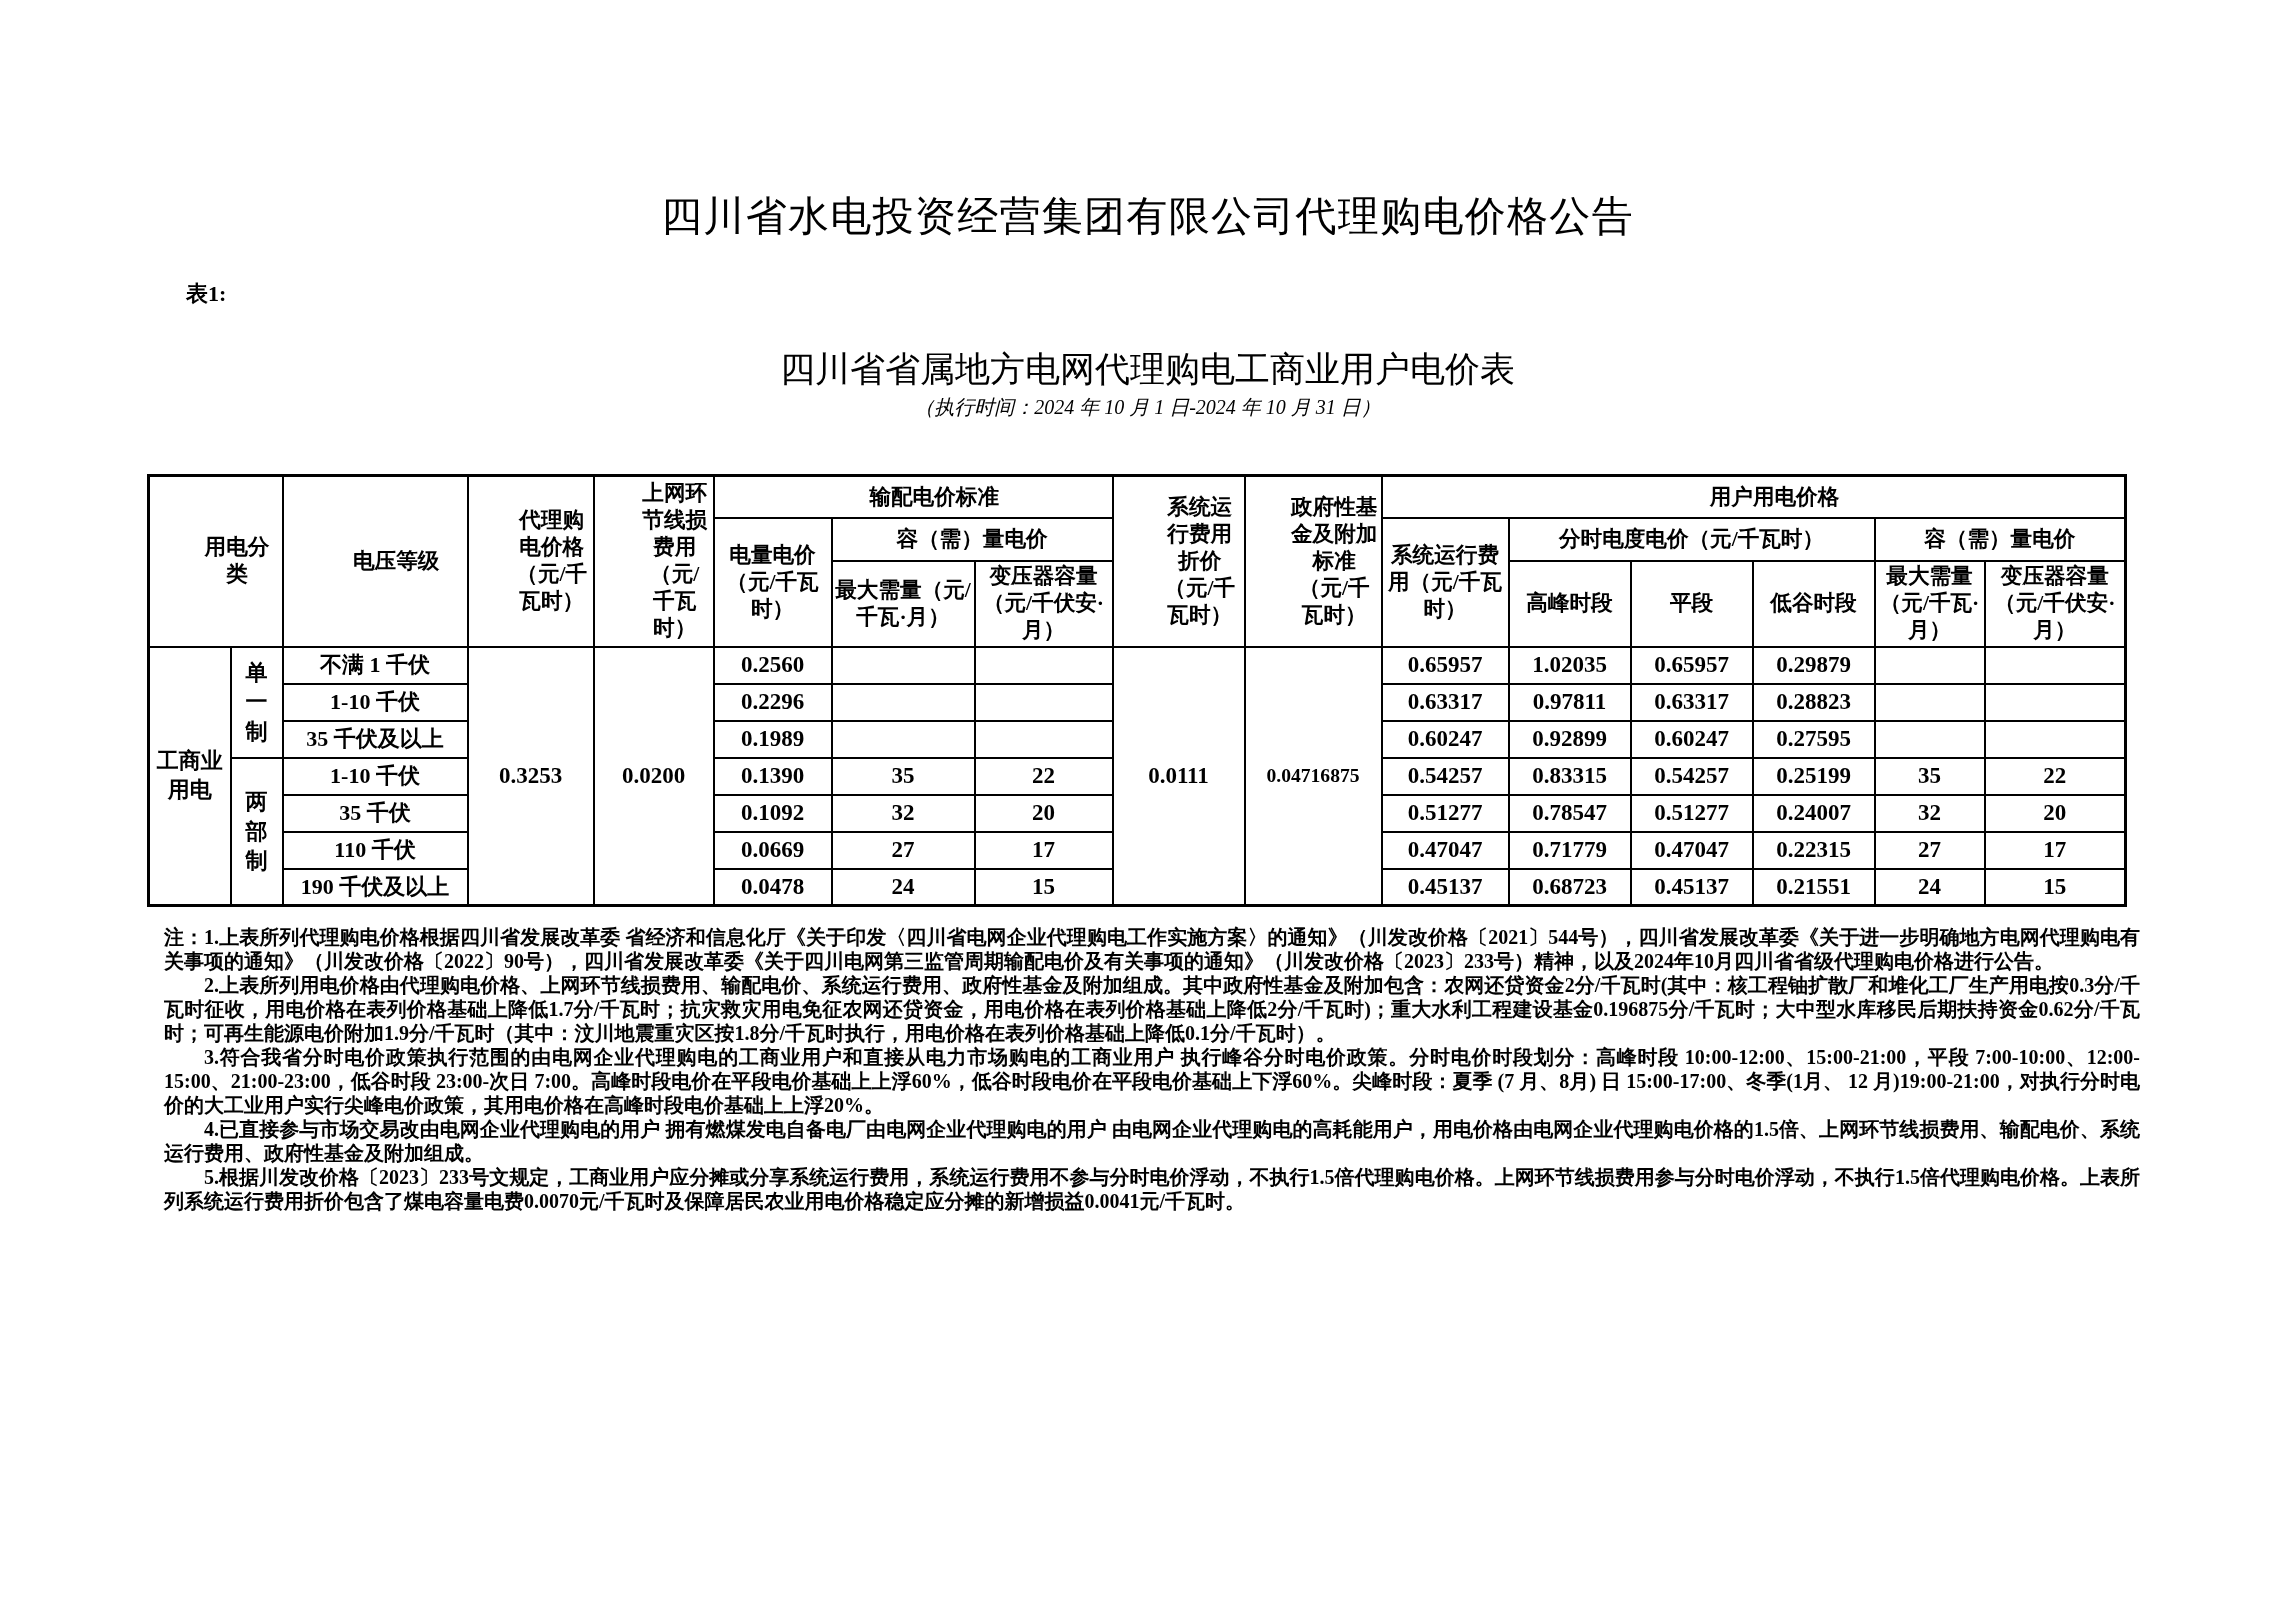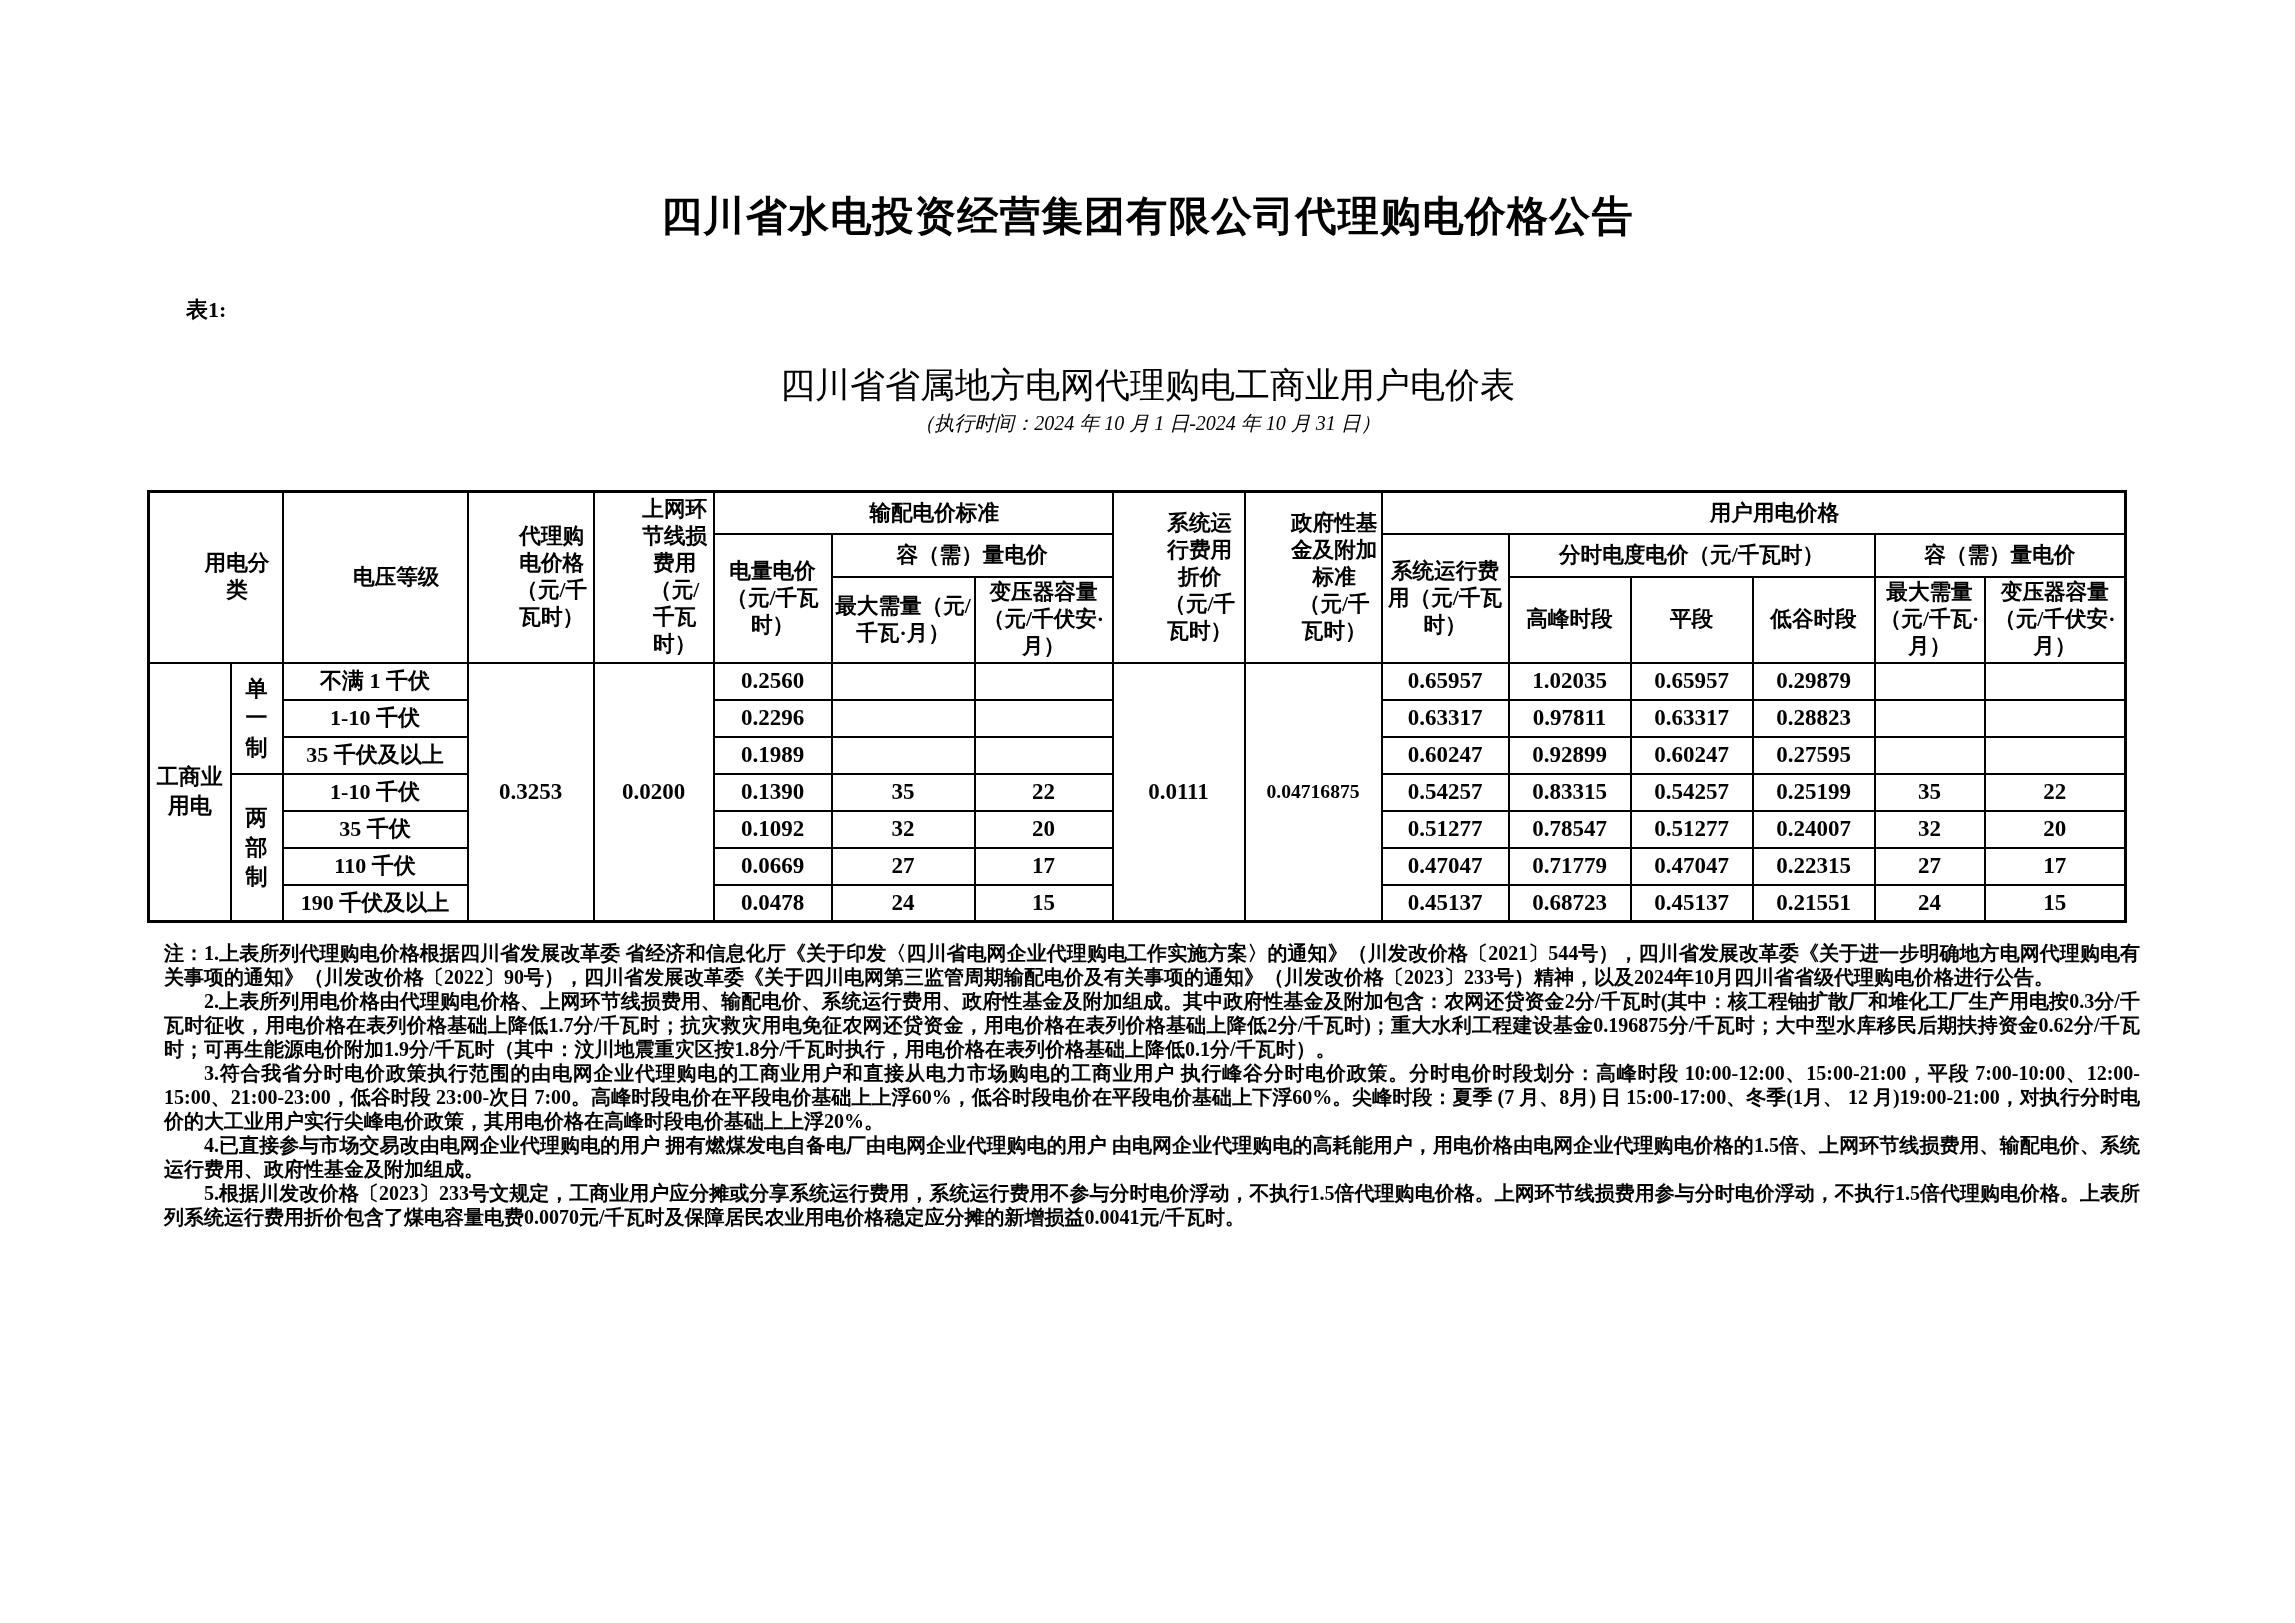--- a/index.html
+++ b/index.html
@@ -11,25 +11,25 @@
     color: #000000;
     font-family: "Liberation Serif", "DejaVu Serif", serif;
     box-sizing: border-box;
     padding-top: 193px;
     overflow: hidden;
   }
   .doc-title {
     text-align: center;
     font-size: 41px;
     line-height: 46px;
-    font-weight: bold;
+    font-weight: normal;
     letter-spacing: 1.3px;
   }
   .table-label {
-    margin: 56px 0 0 186px;
+    margin: 40px 0 0 186px;
     font-size: 22px;
     line-height: 29px;
     font-weight: bold;
   }
   .subtitle {
     margin-top: 41px;
     text-align: center;
     font-size: 35px;
     line-height: 41px;
     font-weight: normal;

